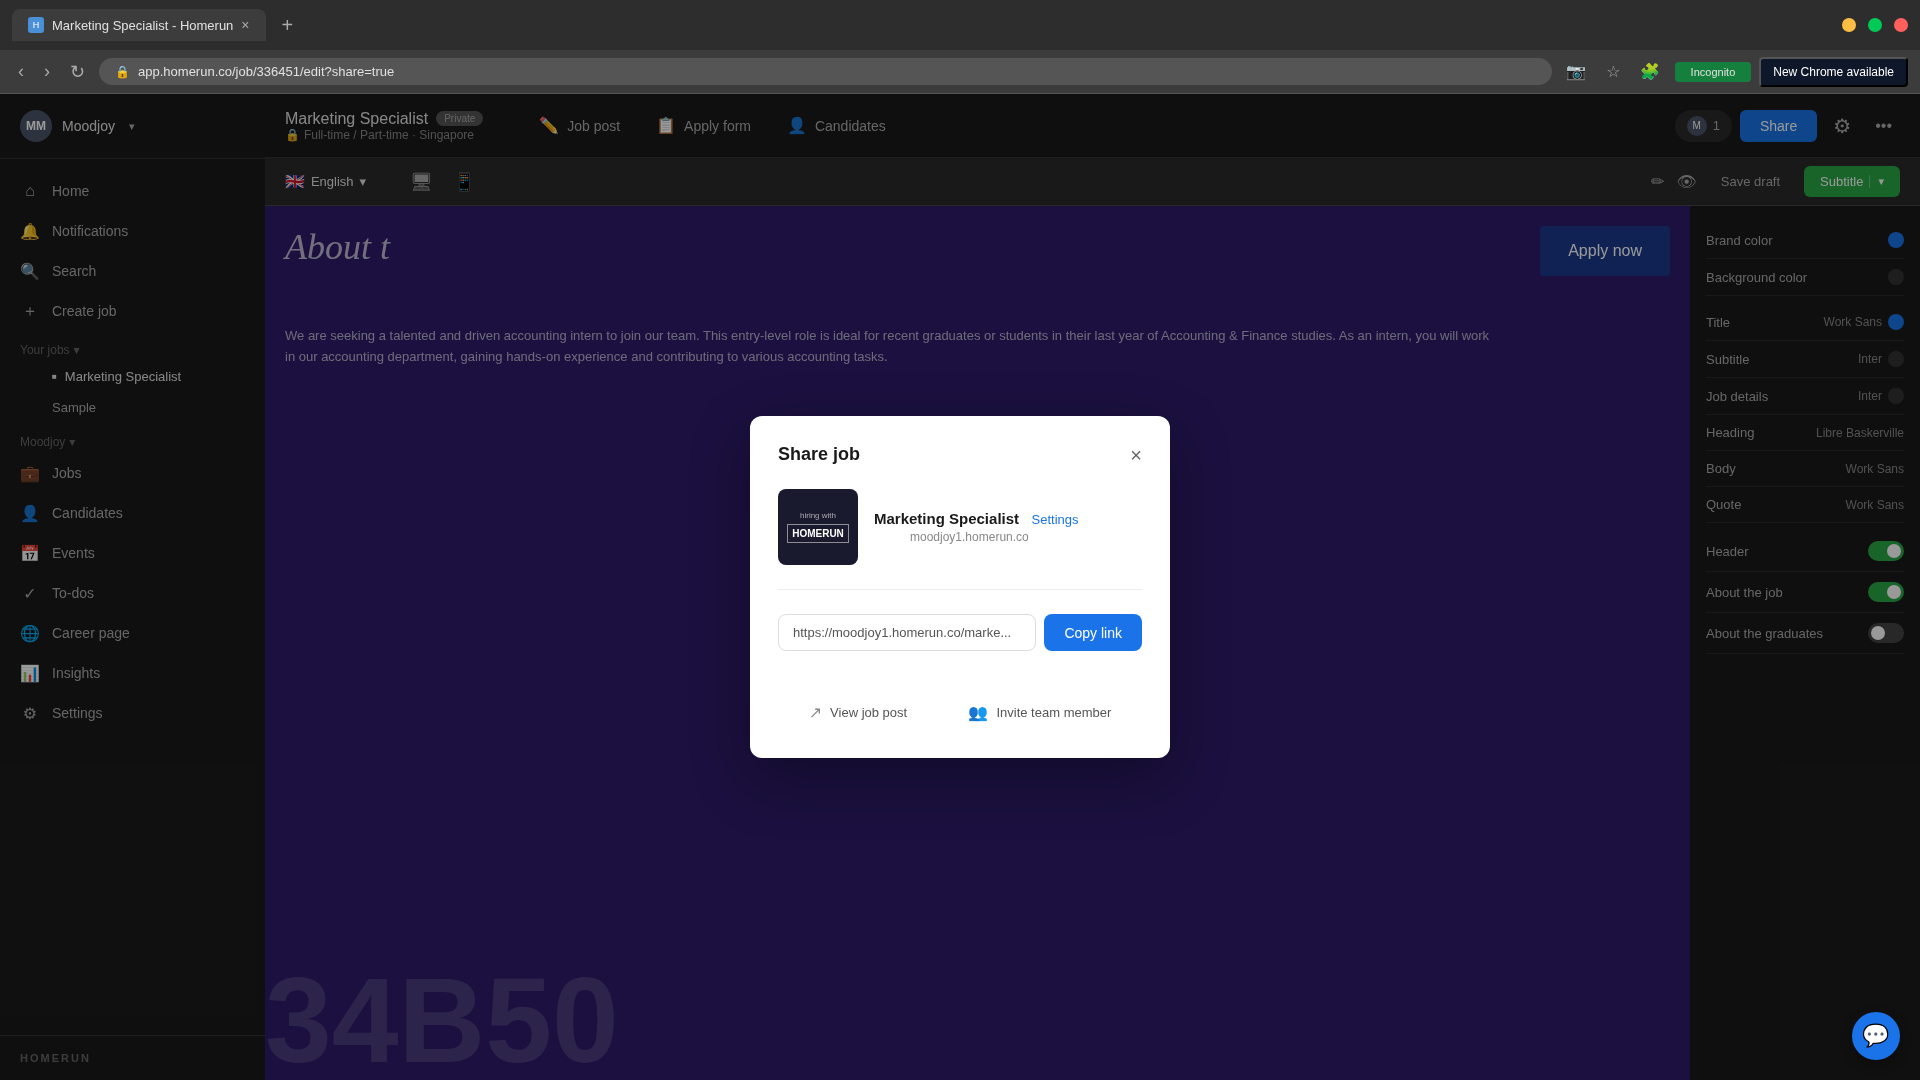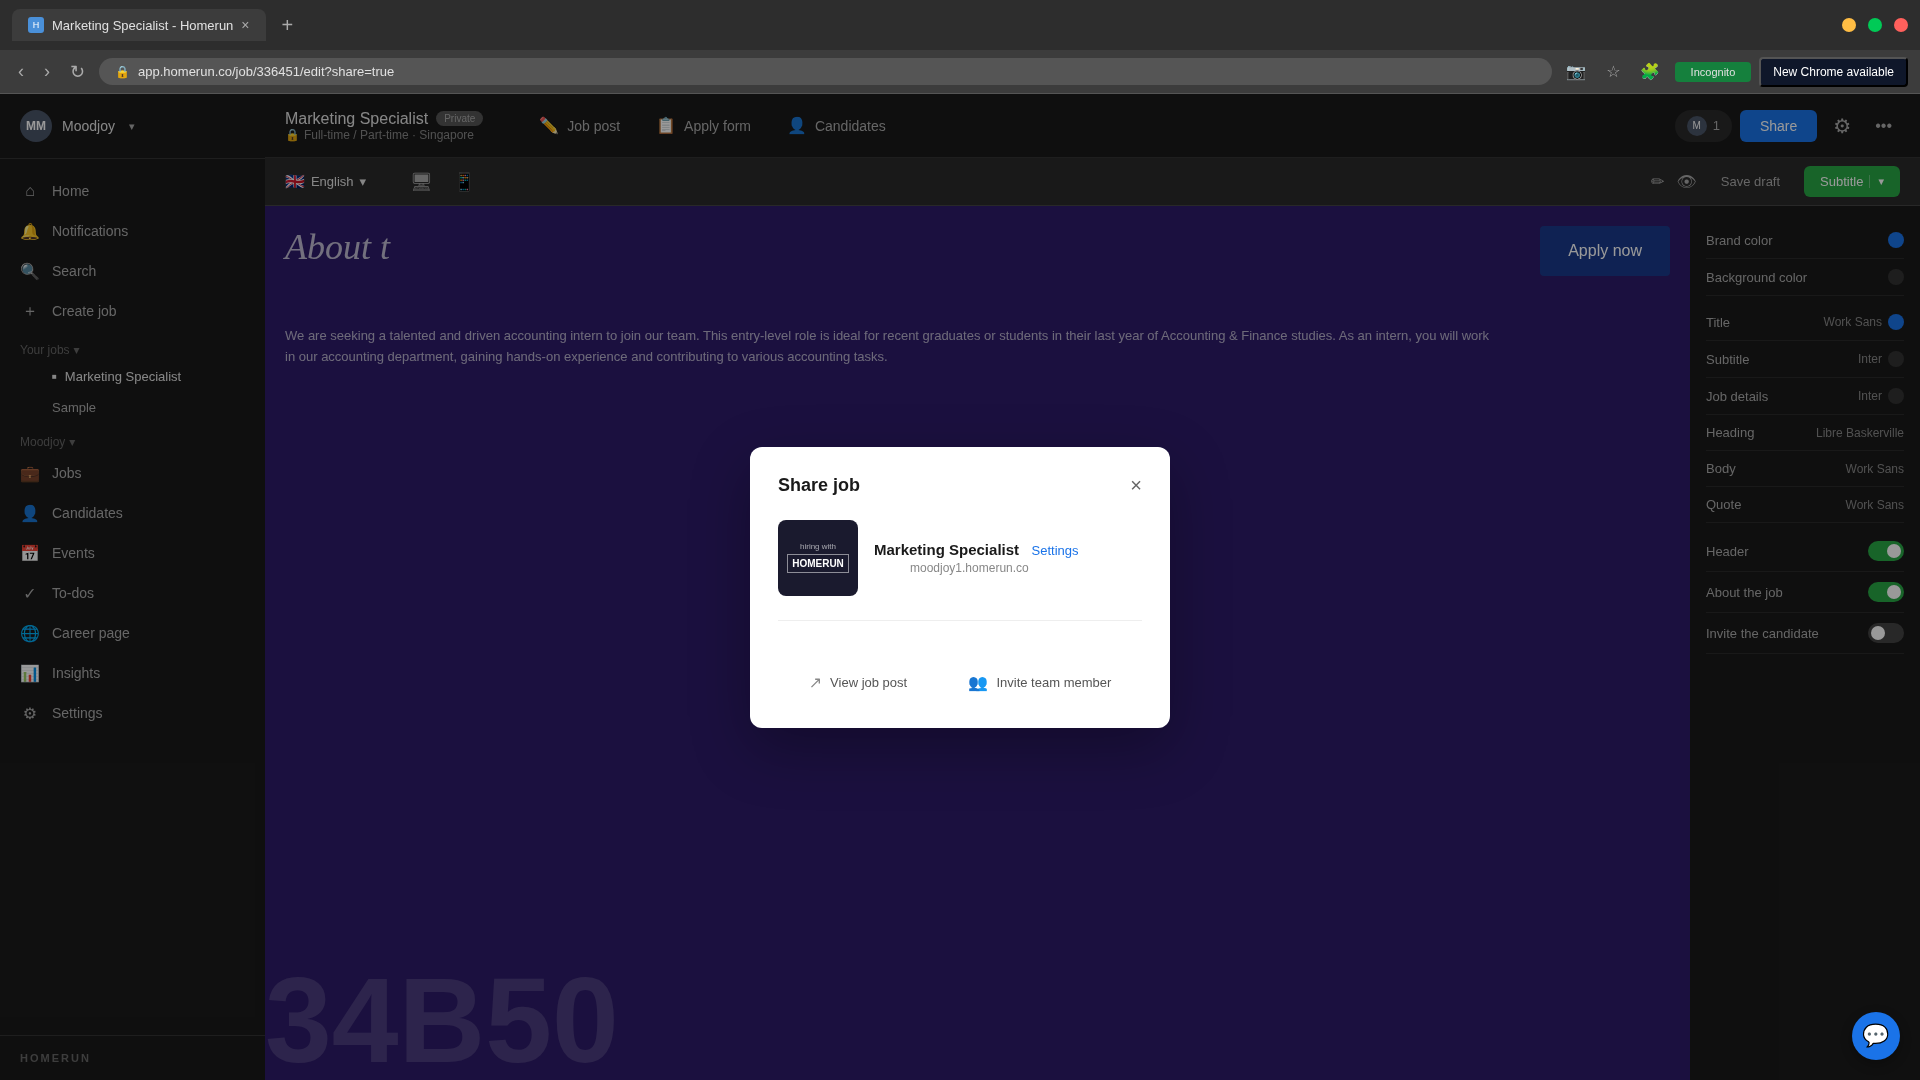--- a/index.html
+++ b/index.html
@@ -363,21 +363,21 @@
         <div class="panel-section">
           <div class="panel-item">
             <span class="panel-label">Header</span>
             <div class="toggle"></div>
           </div>
           <div class="panel-item">
             <span class="panel-label">About the job</span>
             <div class="toggle"></div>
           </div>
           <div class="panel-item">
-            <span class="panel-label">Invite the candidate</span>
+            <span class="panel-label">About the graduates</span>
             <div class="toggle toggle-off"></div>
           </div>
         </div>
       </div>
 
     </div>
   </div>
 </div>
 
 <div class="modal-overlay" style="top:94px;">
@@ -396,20 +396,24 @@
       </div>
       <div class="job-info">
         <div>
           <span class="job-info-title">Marketing Specialist</span>
           <span class="job-settings-link">Settings</span>
         </div>
         <div class="job-info-url">moodjoy1.homerun.co</div>
       </div>
     </div>
 
+    <div class="link-copy-row">
+      <input class="link-input" type="text" readonly="" value="https://moodjoy1.homerun.co/marke..." style="">
+      <button class="copy-link-btn">Copy link</button>
+    </div>
 
 
     <div class="modal-actions">
       <div class="modal-action-btn">
         <span class="action-icon">↗</span>
         <span>View job post</span>
       </div>
       <div class="modal-action-btn">
         <span class="action-icon">👥</span>
         <span>Invite team member</span>

